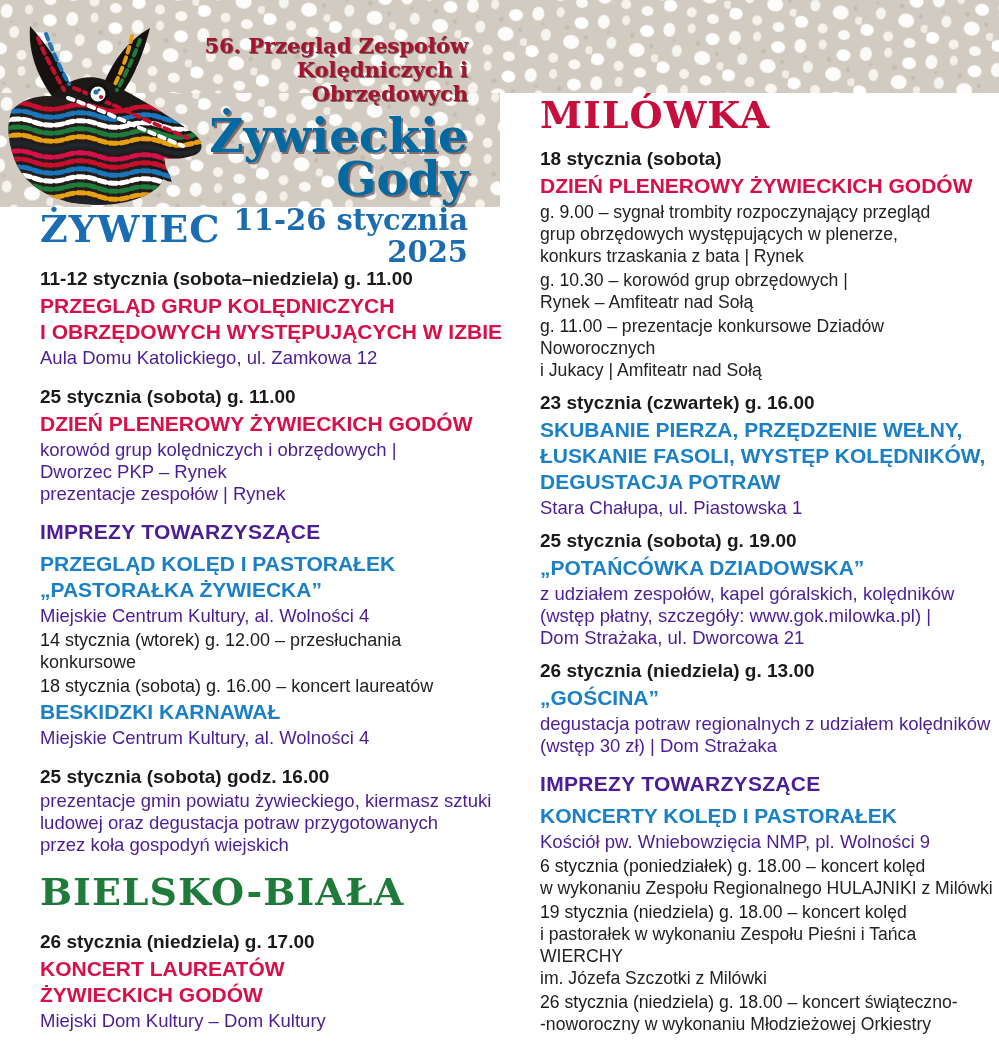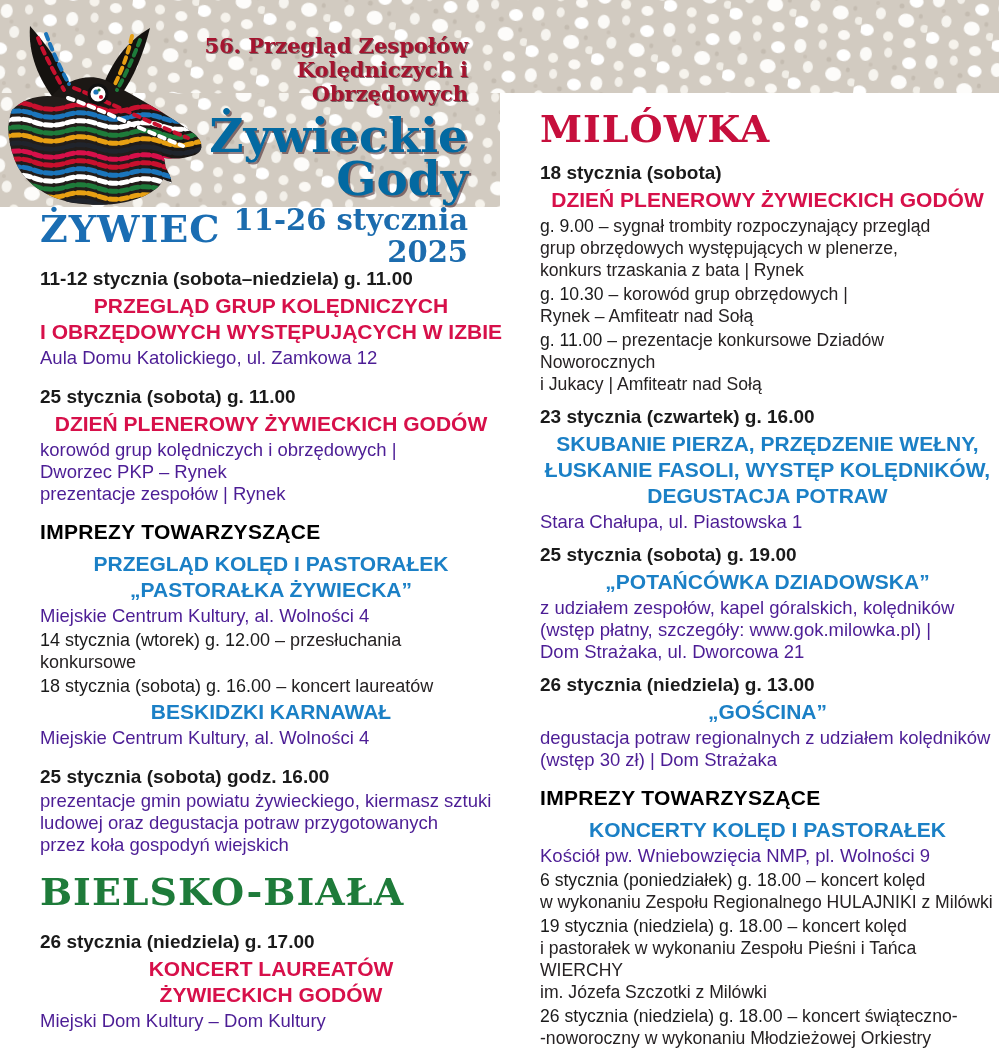--- a/index.html
+++ b/index.html
@@ -16,38 +16,38 @@
   .header-text{position:absolute;top:34px;left:150px;width:318px;text-align:right;
                font-family:"DejaVu Serif",serif;font-weight:bold;}
   .hdr-sub{font-size:21px;line-height:24px;color:#a5142f;
            text-shadow:1px 1px 0 rgba(45,10,18,.55);}
   .hdr-title{font-size:47px;line-height:43px;color:#0369a1;margin-top:8px;
              text-shadow:2px 2px 0 rgba(45,5,15,.5);}
   .hdr-date{font-size:29px;line-height:32px;color:#1c6cae;margin-top:4px;}
   
   .col{position:absolute;}
   .col-left{left:40px;top:207px;width:462px;}
-  .col-right{left:540px;top:93px;width:455px;padding-top:14px;}
+  .col-right{left:540px;top:93px;width:455px;}
   .blk{white-space:normal;}
   .city{font-family:"DejaVu Serif",serif;font-weight:bold;font-size:38px;line-height:44px;
         margin-top:14px;letter-spacing:1px;}
   .col-right .city{margin-bottom:8px;}
   .col .city:first-child{margin-top:0;}
   .c-blue{color:#1a6db3;}
   .c-crimson{color:#c60f3c;}
   .c-green{color:#1e7b3a;}
   .when{font-weight:bold;font-size:19px;line-height:24px;margin-top:16px;color:#1a1a1a;}
   .col-right .when{margin-top:10px;}
-  .title{font-weight:bold;font-size:21px;line-height:26px;margin-top:2px;text-align:center;}
+  .title{font-weight:bold;font-size:21px;line-height:26px;margin-top:2px;}
   .title.c-crimson{color:#d7104a;}
   .title.c-blue{color:#1b80c6;}
   .title span{white-space:nowrap;}
   .body{font-size:18.5px;line-height:22px;margin-top:1px;color:#4c1d95;}
   .body span{white-space:nowrap;}
-  .subhead{font-weight:bold;font-size:21px;line-height:26px;margin-top:14px;color:#000000;
+  .subhead{font-weight:bold;font-size:21px;line-height:26px;margin-top:14px;color:#4c1d95;
            letter-spacing:.3px;}
   .title + .body{margin-top:2px;}
   .detail{font-size:18px;line-height:22px;margin-top:2px;color:#262223;}
   .col-right .detail{font-size:17.6px;line-height:22px;}
   .detail .b{font-weight:normal;color:#1a1a1a;}
   .subhead + .title{margin-top:6px;}
 </style>
 </head>
 <body>
 

